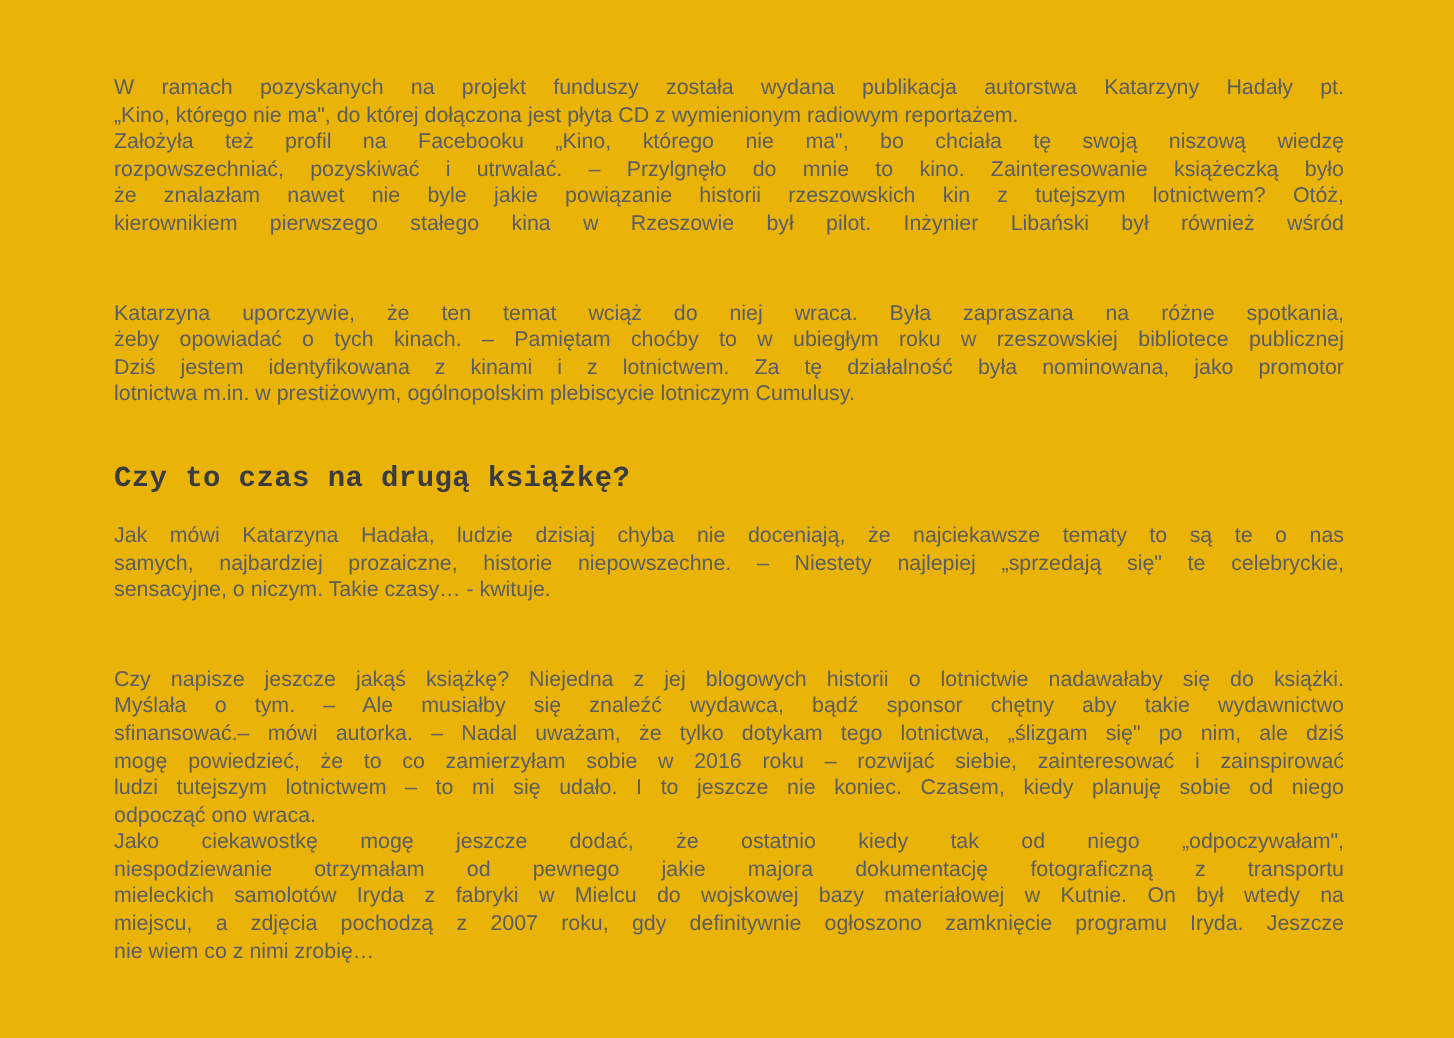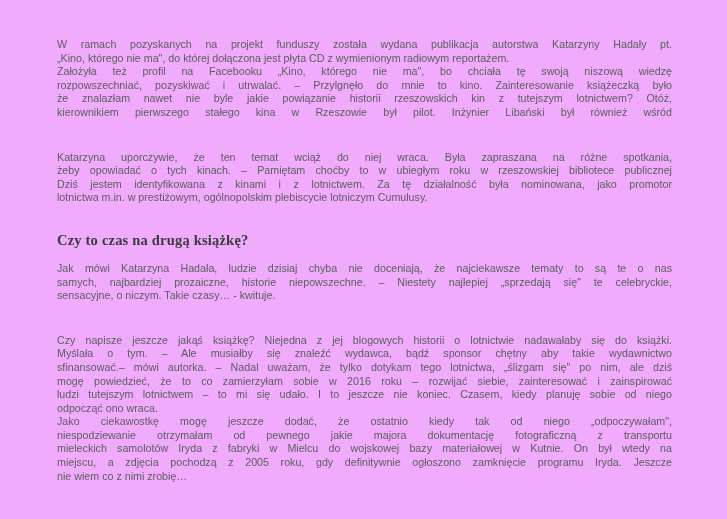--- a/index.html
+++ b/index.html
@@ -4,21 +4,21 @@
 <style>
   html, body {
     margin: 0;
     padding: 0;
     background: #ffffff;
   }
   .page {
     position: relative;
     width: 727px;
     height: 519px;
-    background: #f0abfc;
+    background: #eab308;
     overflow: hidden;
   }
   .article {
     position: absolute;
     left: 57px;
     top: 38px;
     width: 615px;
     font-family: "Liberation Sans", sans-serif;
     font-size: 10.7px;
     line-height: 13.6px;
@@ -29,21 +29,21 @@
   .para { margin: 0; }
   .line {
     text-align: justify;
     text-align-last: justify;
     white-space: normal;
   }
   .line-end {
     text-align-last: left;
   }
   .heading {
-    font-family: Liberation Serif, serif;
+    font-family: Liberation Mono, monospace;
     font-size: 14.5px;
     line-height: 19px;
     font-weight: bold;
     color: #3a3b3f;
     letter-spacing: 0.2px;
     margin: 26px 0 12px 0;
   }
   .heading + .block { margin-top: 4px; }
 </style>
 </head>
@@ -90,19 +90,19 @@
           <div class="line">Myślała o tym. – Ale musiałby się znaleźć wydawca, bądź sponsor chętny aby takie wydawnictwo</div>
           <div class="line">sfinansować.– mówi autorka. – Nadal uważam, że tylko dotykam tego lotnictwa, „ślizgam się" po nim, ale dziś</div>
           <div class="line">mogę powiedzieć, że to co zamierzyłam sobie w 2016 roku – rozwijać siebie, zainteresować i zainspirować</div>
           <div class="line">ludzi tutejszym lotnictwem – to mi się udało. I to jeszcze nie koniec. Czasem, kiedy planuję sobie od niego</div>
           <div class="line line-end">odpocząć ono wraca.</div>
         </div>
       <div class="para">
           <div class="line">Jako ciekawostkę mogę jeszcze dodać, że ostatnio kiedy tak od niego „odpoczywałam",</div>
           <div class="line">niespodziewanie otrzymałam od pewnego jakie majora dokumentację fotograficzną z transportu</div>
           <div class="line">mieleckich samolotów Iryda z fabryki w Mielcu do wojskowej bazy materiałowej w Kutnie. On był wtedy na</div>
-          <div class="line">miejscu, a zdjęcia pochodzą z 2005 roku, gdy definitywnie ogłoszono zamknięcie programu Iryda. Jeszcze</div>
+          <div class="line">miejscu, a zdjęcia pochodzą z 2007 roku, gdy definitywnie ogłoszono zamknięcie programu Iryda. Jeszcze</div>
           <div class="line line-end">nie wiem co z nimi zrobię…</div>
         </div>
     </section>
 
   </article>
 </div>
 
 </body></html>

